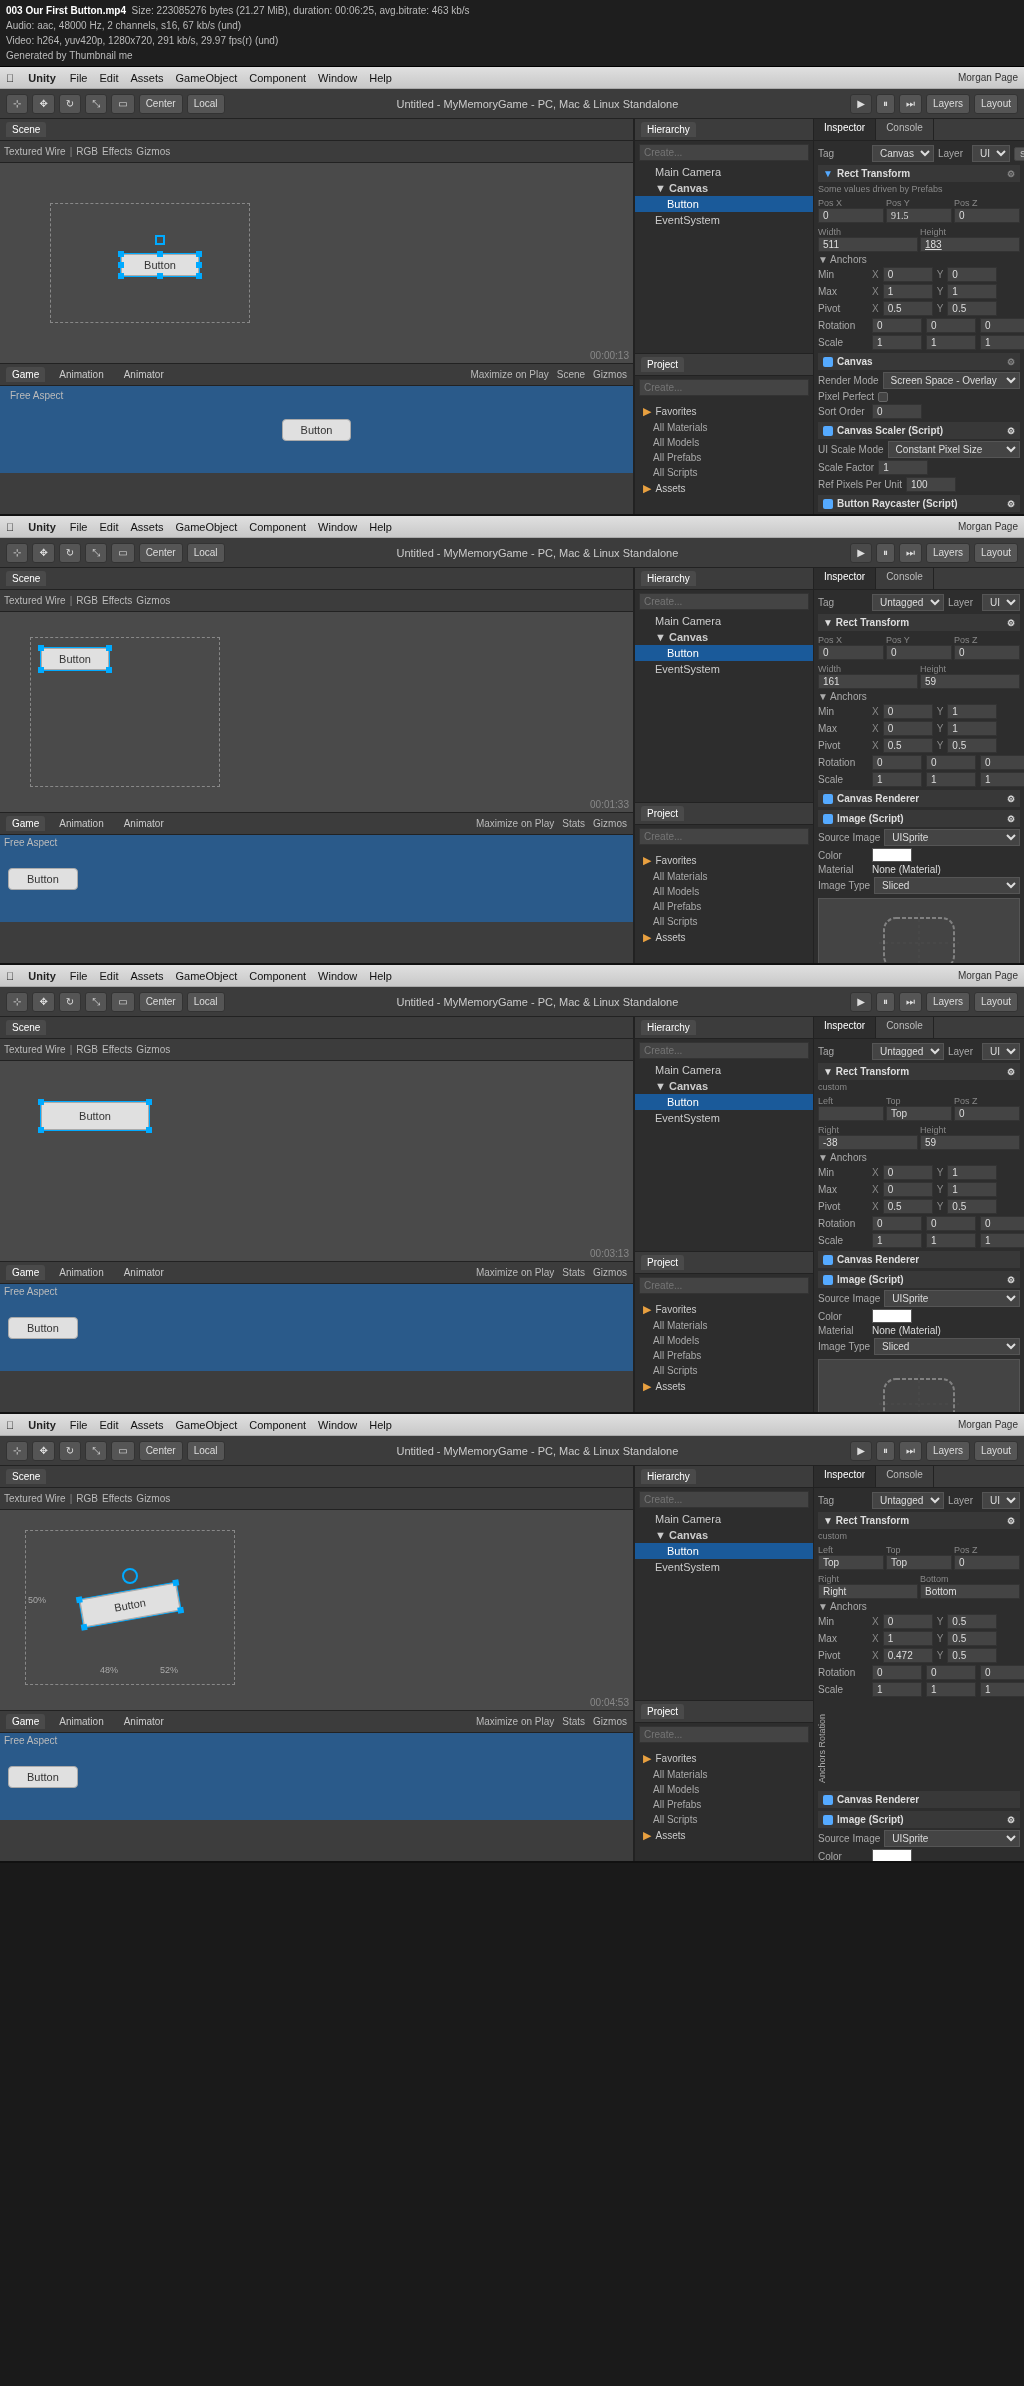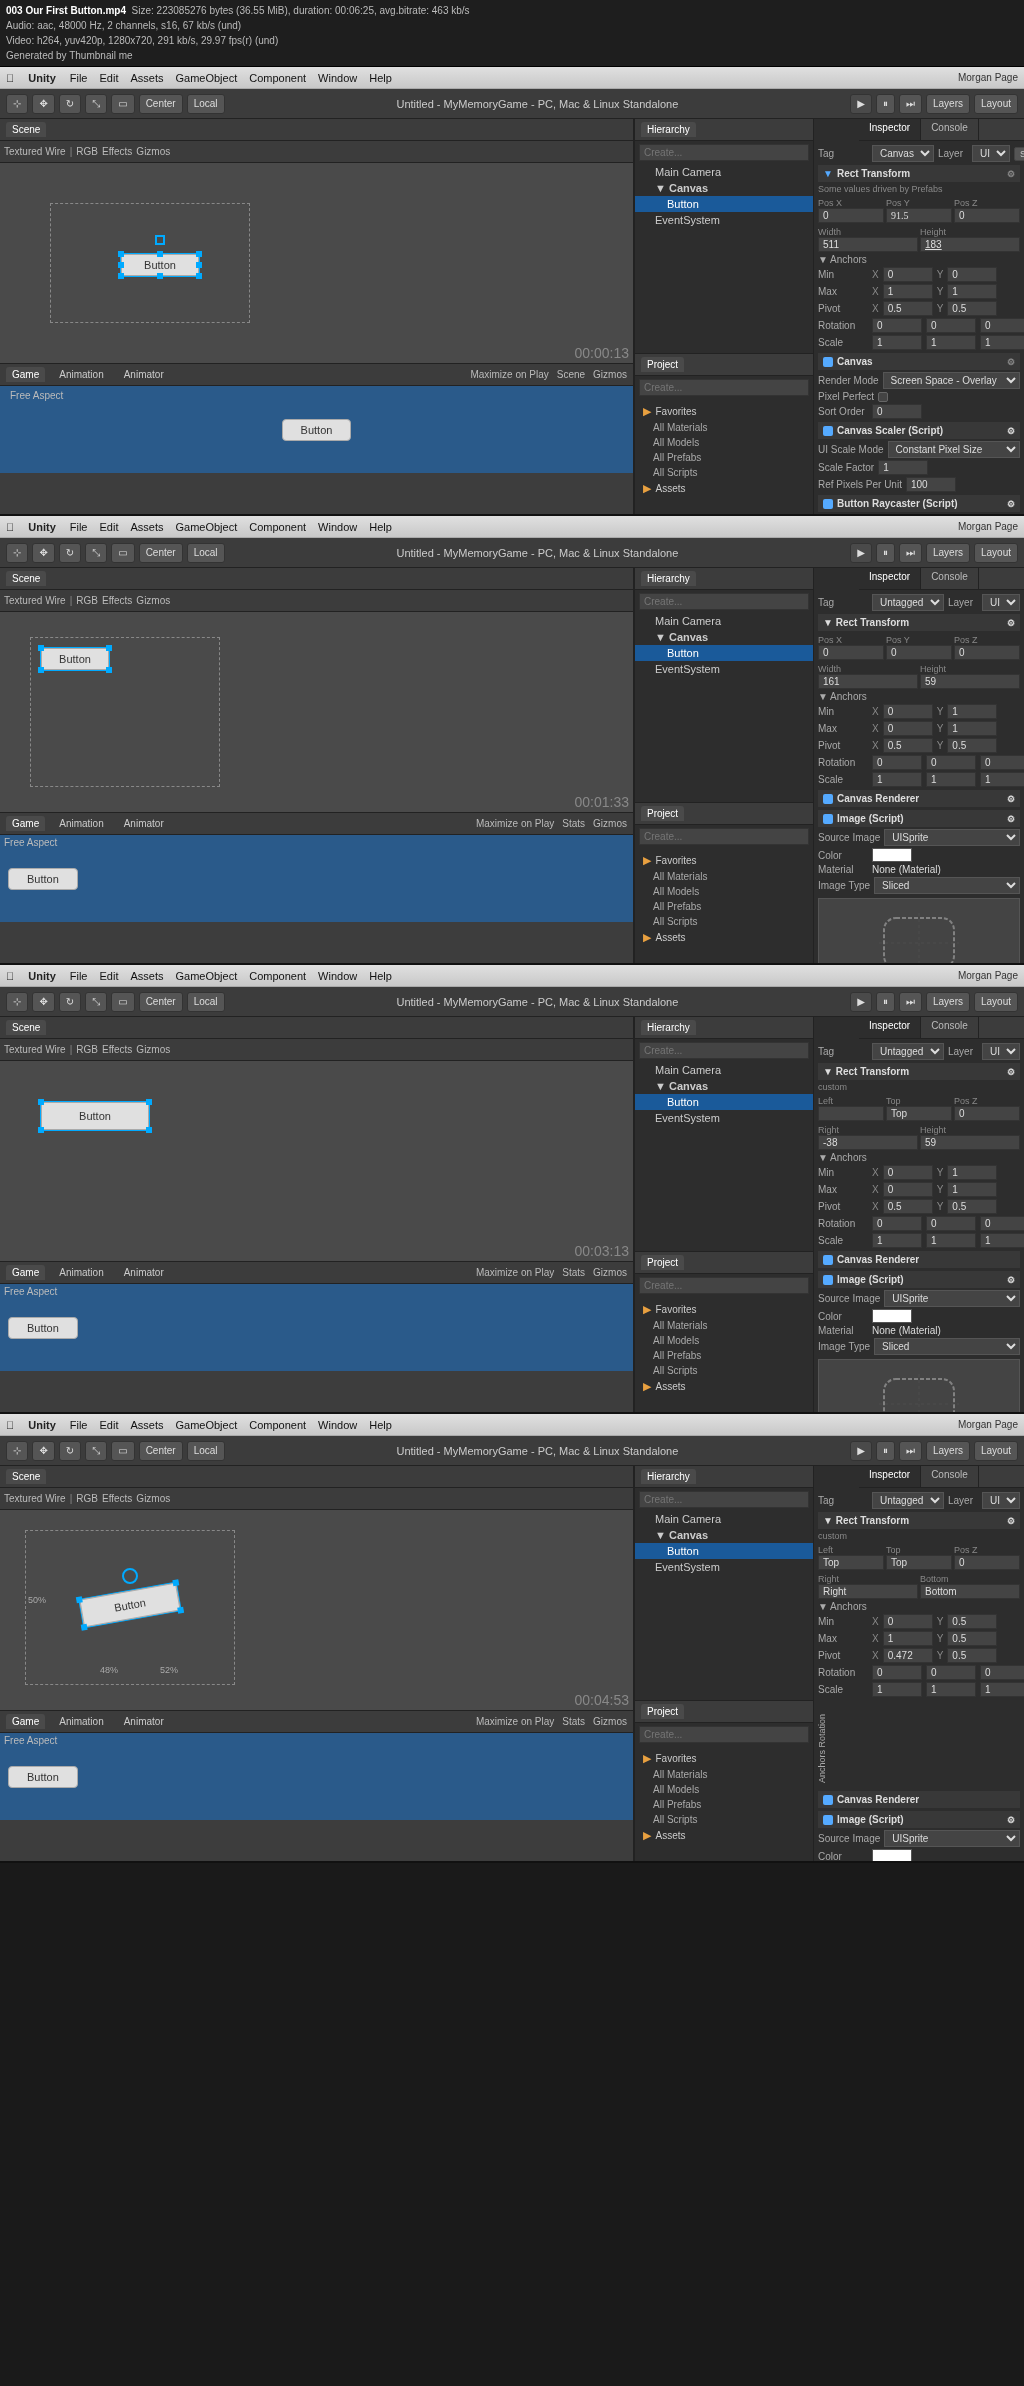--- a/index.html
+++ b/index.html
@@ -242,21 +242,20 @@
       background: #2d2d2d;
       display: flex;
       flex-direction: column;
       overflow: hidden;
     }
     .inspector-tabs {
       display: flex;
       background: #3c3c3c;
       border-bottom: 1px solid #222;
       height: 22px;
-      margin-left: 45px;
     }
     .insp-tab {
       padding: 3px 10px;
       font-size: 10px;
       color: #bbb;
       cursor: pointer;
       border-right: 1px solid #222;
     }
     .insp-tab.active { background: #2d2d2d; color: #fff; }
     .inspector-body {
@@ -357,21 +356,21 @@
       margin: 4px 0;
     }
     .img-preview svg { opacity: 0.6; }
 
     
     .timestamp {
       position: absolute;
       bottom: 2px;
       right: 4px;
       color: #888;
-      font-size: 14px;
+      font-size: 10px;
     }
 
     
     .pct-label {
       position: absolute;
       color: #aaa;
       font-size: 9px;
     }
 
     scrollbar-width: none;
@@ -379,21 +378,21 @@
     ::-webkit-scrollbar-track { background: #2a2a2a; }
     ::-webkit-scrollbar-thumb { background: #555; }
   </style>
 </head>
 <body>
 
 <div class="section">
 
   <div class="info-bar">
     <b>003 Our First Button.mp4</b>&nbsp;
-    Size: <span>223085276 bytes (36.55 MiB)</span>, duration: <span>00:06:25</span>, avg.bitrate: <span>463 kb/s</span><br>
+    Size: <span>223085276 bytes (21.27 MiB)</span>, duration: <span>00:06:25</span>, avg.bitrate: <span>463 kb/s</span><br>
     Audio: <span>aac, 48000 Hz, 2 channels, s16, 67 kb/s (und)</span><br>
     Video: <span>h264, yuv420p, 1280x720, 291 kb/s, 29.97 fps(r) (und)</span><br>
     Generated by <span>Thumbnail me</span>
   </div>
 
   <div class="mac-menubar">
     <span></span>
     <span class="app-name">Unity</span>
     <div class="menu-items">
       <span class="menu-item">File</span>

